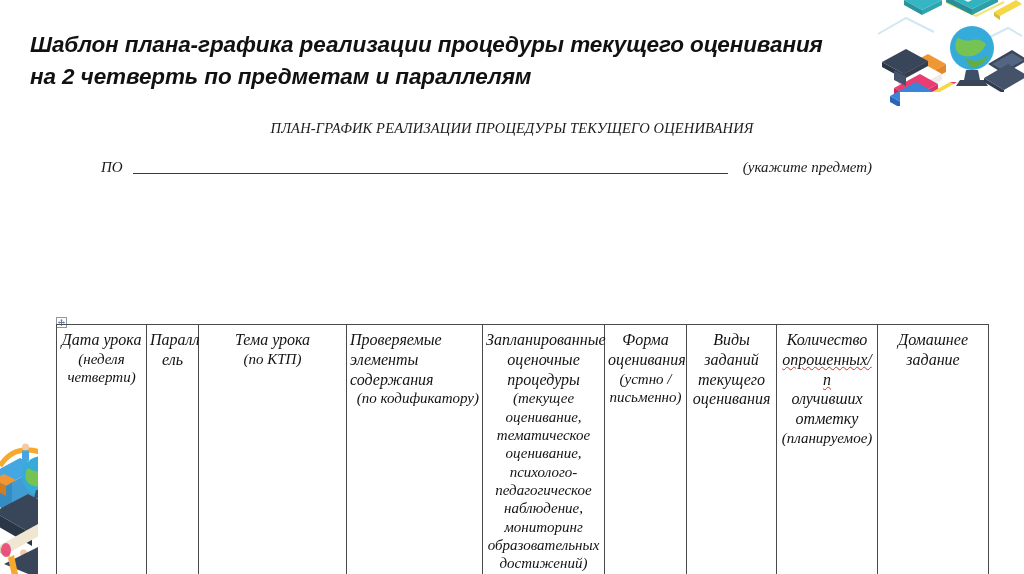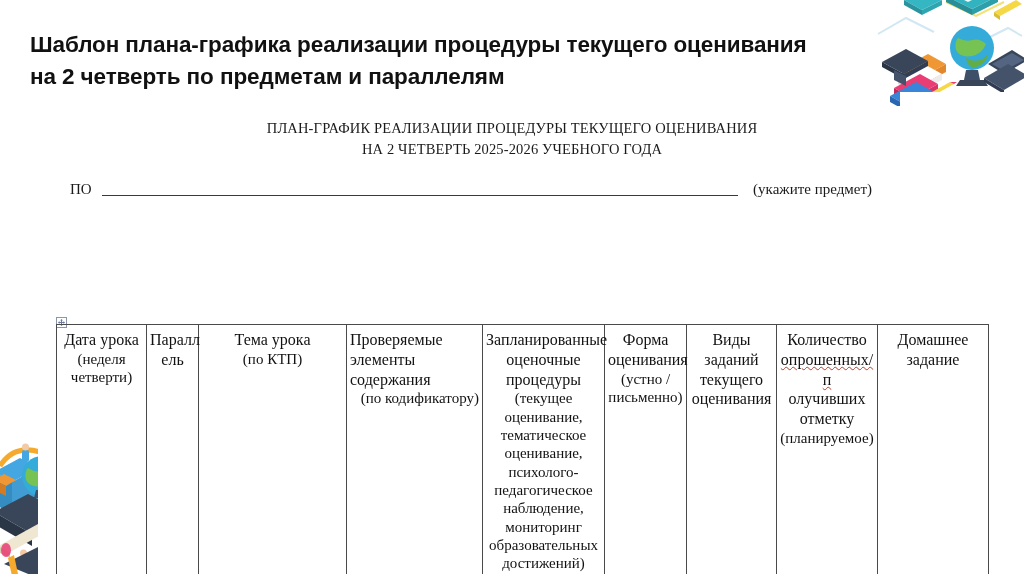--- a/index.html
+++ b/index.html
@@ -8,20 +8,21 @@
     width: 1024px; height: 574px;
     background: #ffffff;
     font-family: "Liberation Sans", sans-serif;
     overflow: hidden;
   }
   #page {
     position: relative;
     width: 1024px; height: 574px;
     background: #ffffff;
     overflow: hidden;
+    font-style: italic;
   }
 
   
   .deco { position: absolute; pointer-events: none; }
   #deco-topright { top: -6px; right: 0; width: 148px; height: 112px; }
   #deco-bottomleft { left: -6px; bottom: -4px; width: 112px; height: 150px; }
   
   .sheet-mask { position: absolute; background: #ffffff; }
   #mask-right { top: 92px; right: 0; width: 124px; height: 240px; }
   #mask-left  { left: 38px; top: 300px; width: 70px; height: 280px; }
@@ -53,21 +54,21 @@
     line-height: 1.48;
     letter-spacing: 0.15px;
   }
   .doc-heading .hl { display: block; }
   #heading-block { margin-top: 18px; }
 
   #subject-line {
     display: flex;
     align-items: flex-end;
     margin: 20px 0 0 0;
-    padding-left: 70px;
+    padding-left: 101px;
     padding-right: 152px;
     font-size: 15px;
   }
   #subject-label { white-space: nowrap; }
   #subject-rule {
     flex: 1 1 auto;
     border-bottom: 1.3px solid #3a3a3a;
     height: 15px;
     margin: 0 1px 2px 10px;
   }
@@ -238,21 +239,20 @@
 
   <h1 id="slide-title">
     <span class="ln">Шаблон плана-графика реализации процедуры текущего оценивания</span>
     <span class="ln">на 2 четверть по предметам и параллелям</span>
   </h1>
 
   <div id="doc">
 
     <div id="heading-block" class="doc-heading">
       <span class="hl">ПЛАН-ГРАФИК РЕАЛИЗАЦИИ ПРОЦЕДУРЫ ТЕКУЩЕГО ОЦЕНИВАНИЯ</span>
-      <span class="hl">НА 2 ЧЕТВЕРТЬ 2025-2026 УЧЕБНОГО ГОДА</span>
     </div>
 
     <div id="subject-line">
       <span id="subject-label">ПО</span>
       <span id="subject-rule"></span>
       <span id="subject-hint">(укажите предмет)</span>
     </div>
 
     <div id="table-handle">
       <svg width="11" height="11" viewBox="0 0 11 11" xmlns="http://www.w3.org/2000/svg">

